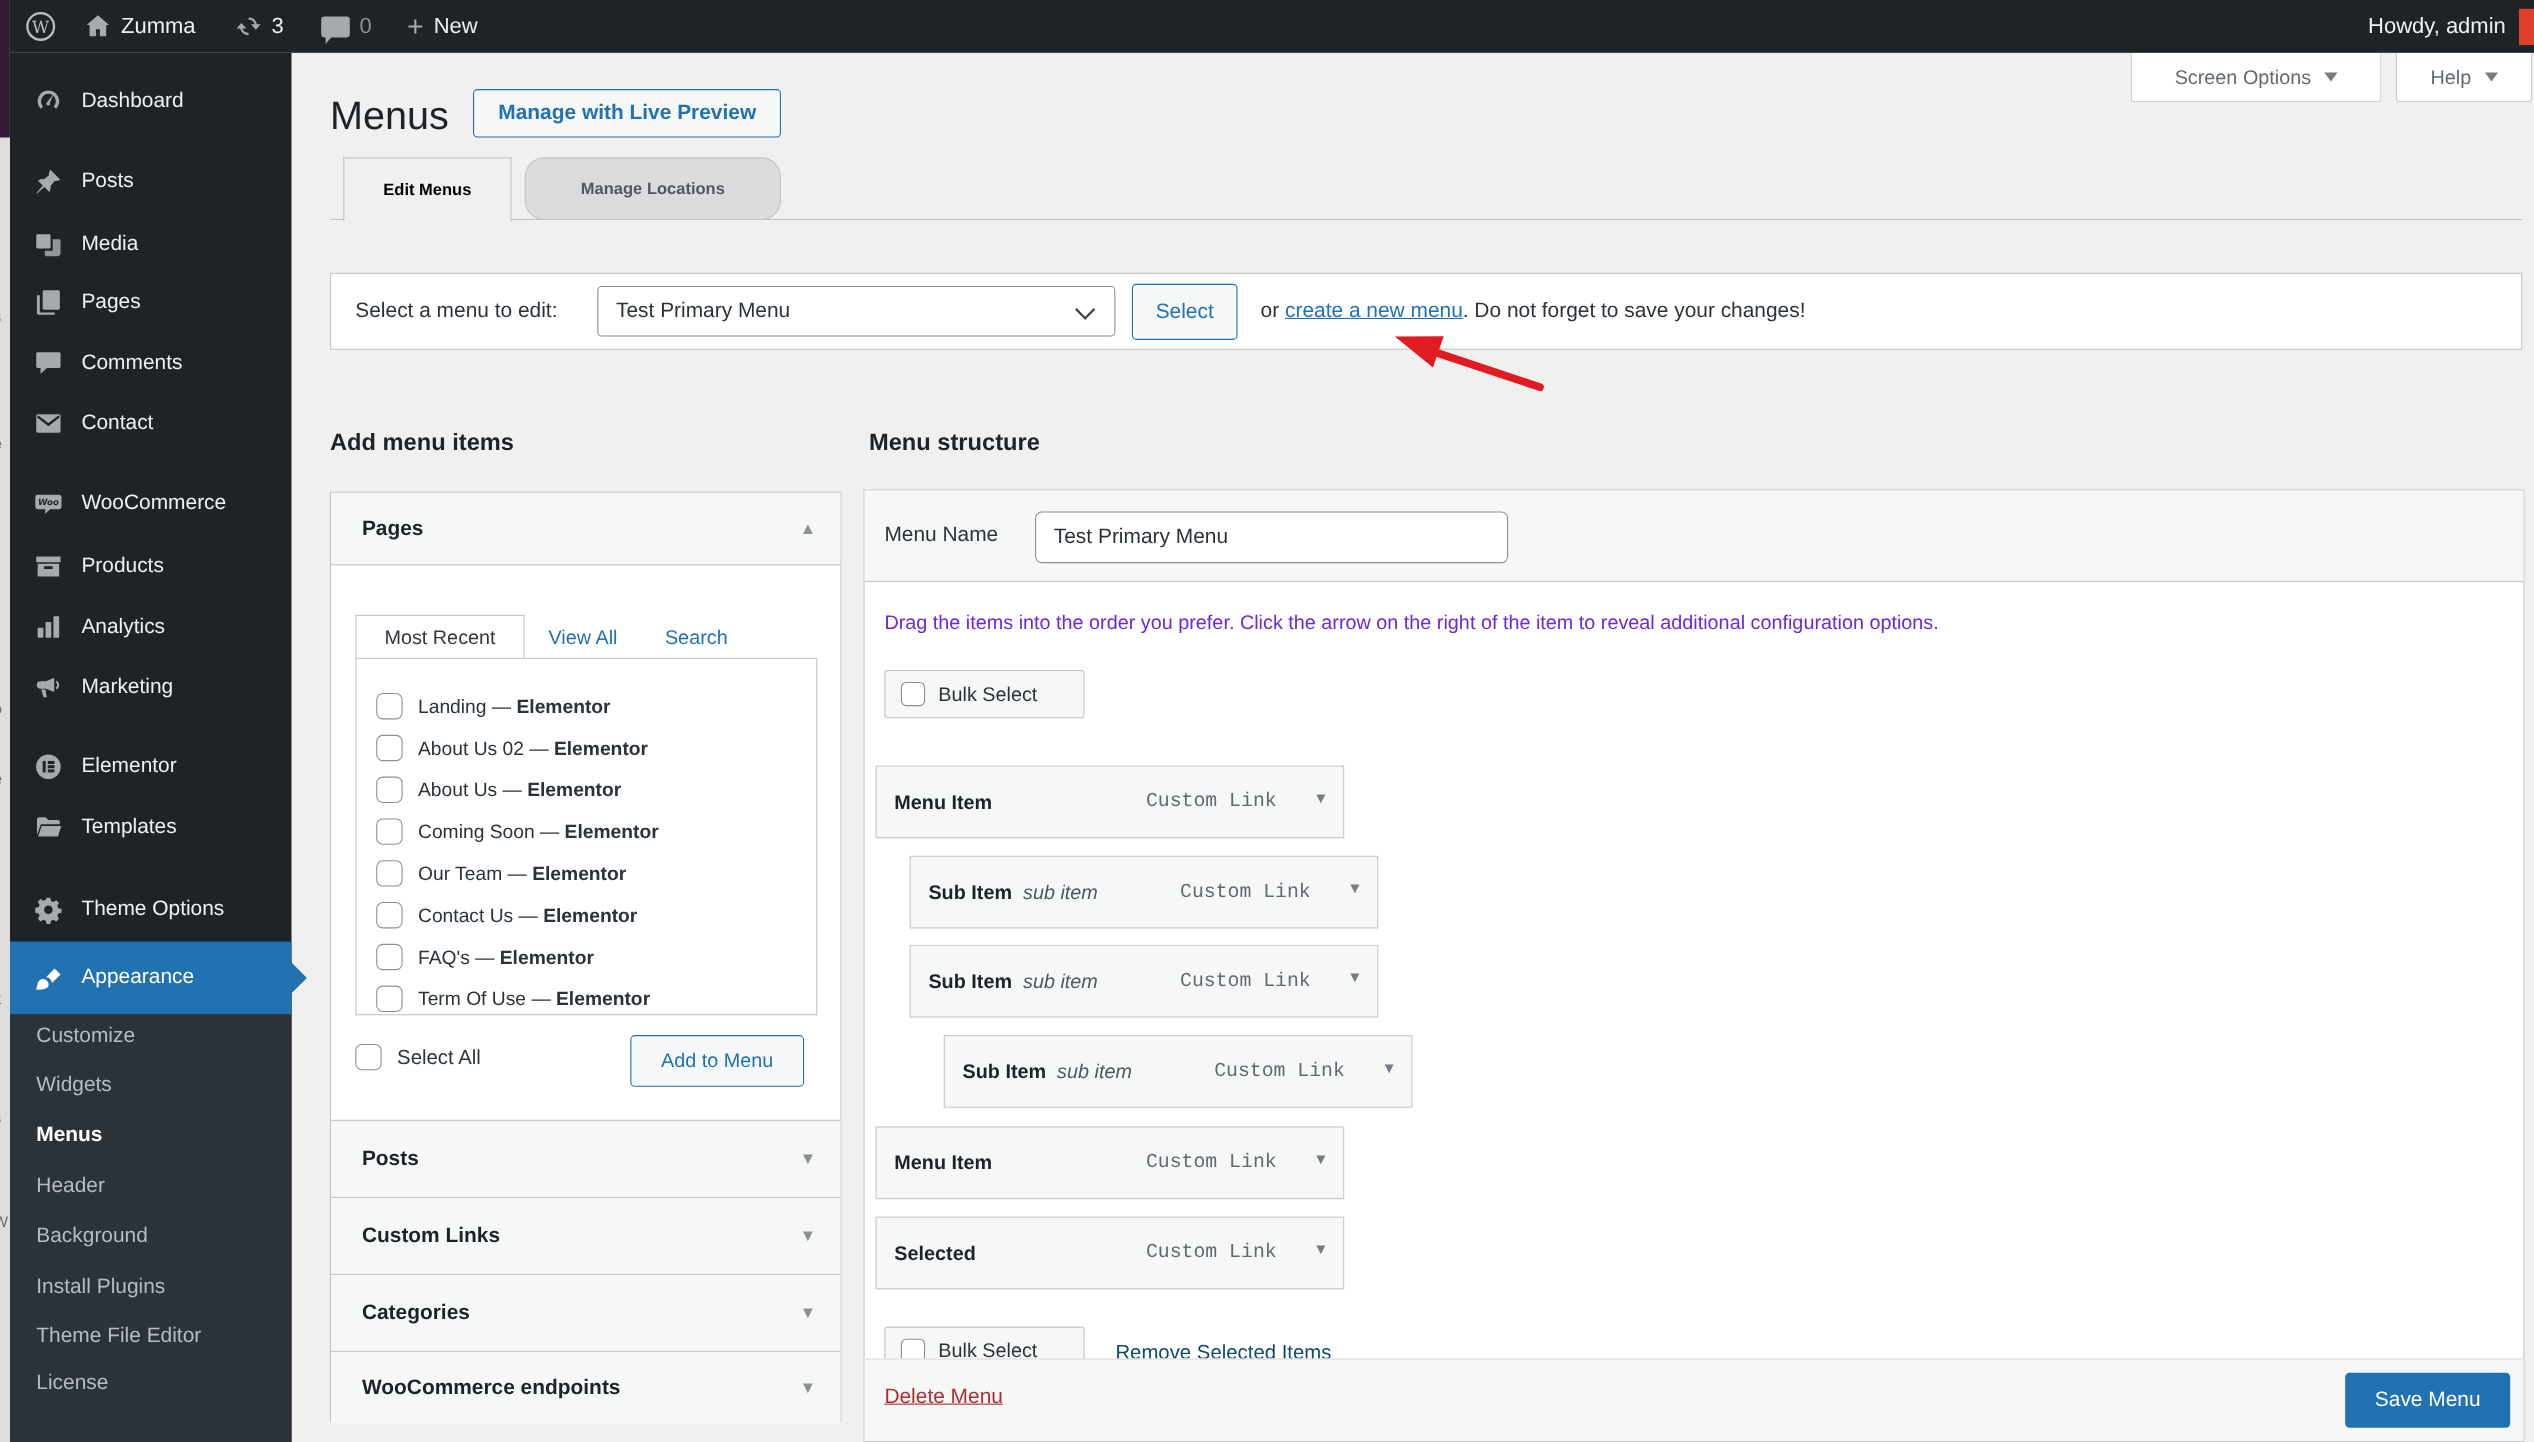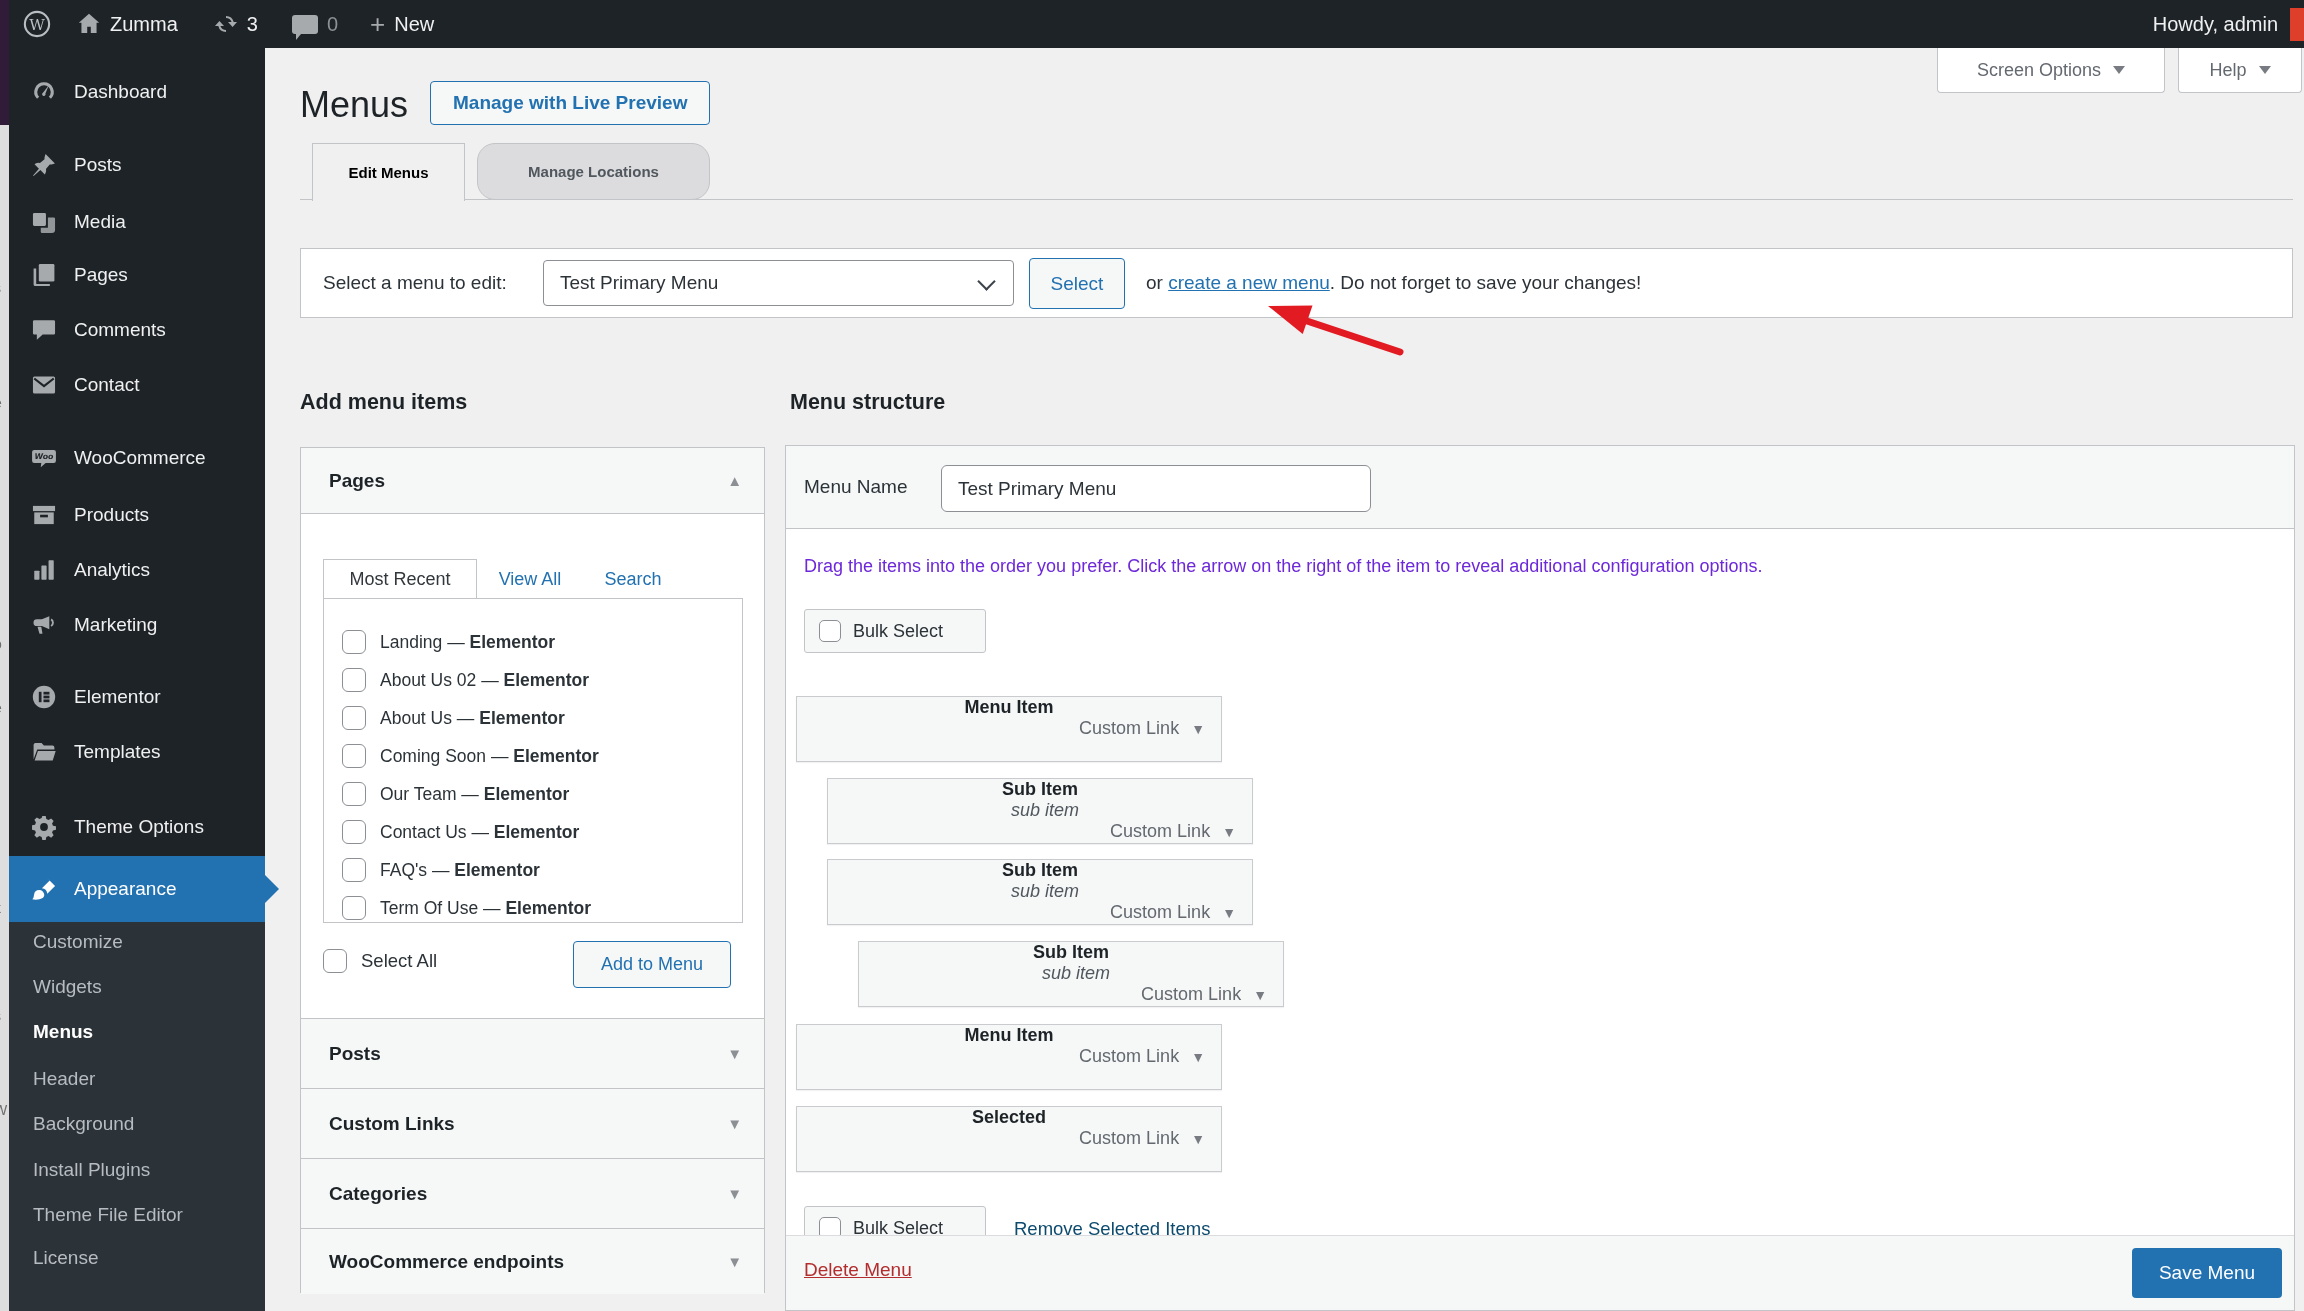--- a/index.html
+++ b/index.html
@@ -70,24 +70,24 @@
   .select-all{position:absolute;left:22px;top:501px;display:flex;align-items:center;gap:14px;font-size:18.5px;color:#2c3338;}
   .add-to-menu{position:absolute;left:272px;top:493px;width:158px;height:47px;font-size:18px;font-weight:400;}
   
   .menu-box{position:absolute;left:520px;top:397px;width:1510px;height:866px;background:#fff;border:1px solid #c3c4c7;box-sizing:border-box;}
   .mb-header{position:absolute;left:0;right:0;top:0;height:82px;background:#f6f7f7;border-bottom:1px solid #c3c4c7;}
   .mb-name-label{position:absolute;left:18px;top:0;height:82px;display:flex;align-items:center;font-size:19px;color:#2c3338;}
   .mb-name-input{position:absolute;left:155px;top:19px;width:430px;height:47px;border:1.5px solid #8c8f94;border-radius:6px;background:#fff;box-sizing:border-box;font-size:19px;color:#2c3338;padding:0 16px;font-family:inherit;}
   .mb-instructions{position:absolute;left:18px;top:110px;font-size:18px;color:#6d28d9;}
   .bulk-box{position:absolute;height:44px;border:1px solid #c3c4c7;border-radius:3px;background:#f6f7f7;display:flex;align-items:center;padding-left:14px;gap:12px;font-size:18px;color:#2c3338;box-sizing:border-box;}
   .bulk-box .cb{width:22px;height:22px;border-radius:5px;}
-  .mi{position:absolute;width:426px;height:66px;background:#f6f7f7;border:1px solid #c9cbce;box-shadow:0 1px 1px rgba(0,0,0,.05);box-sizing:border-box;display:flex;align-items:center;padding:0 16px;cursor:move;flex-direction:column;}
+  .mi{position:absolute;width:426px;height:66px;background:#f6f7f7;border:1px solid #c9cbce;box-shadow:0 1px 1px rgba(0,0,0,.05);box-sizing:border-box;display:flex;align-items:center;padding:0 16px;cursor:move;}
   .mi-label{font-size:18px;font-weight:600;color:#1d2327;}
   .mi-sub{font-size:18px;font-style:italic;color:#50575e;margin-left:10px;}
-  .mi-right{margin-left:auto;display:flex;align-items:center;gap:12px;}
+  .mi-right{margin-left:auto;display:flex;gap:36px;font-family:Liberation Mono, monospace;}
   .mi-type{font-size:18px;color:#646970;}
   .mi-caret{font-size:14px;color:#787c82;}
   .remove-selected{position:absolute;left:228px;top:772px;font-size:18.5px;color:#0c4a6e;}
   .mb-footer{position:absolute;left:0;right:0;bottom:0;height:74px;background:#f6f7f7;border-top:1px solid #dcdcde;z-index:5;}
   .delete-link{position:absolute;left:18px;top:23px;font-size:19px;color:#b32d2e;text-decoration:underline;cursor:pointer;}
   .save-btn{position:absolute;right:12px;top:12px;width:150px;height:50px;background:#2271b1;border-radius:4px;color:#fff;font-size:19px;display:flex;align-items:center;justify-content:center;cursor:pointer;}
   .acc-arrow-up::after{content:"▲";}
   .acc-arrow-down::after{content:"▼";}
 </style>
 </head>

